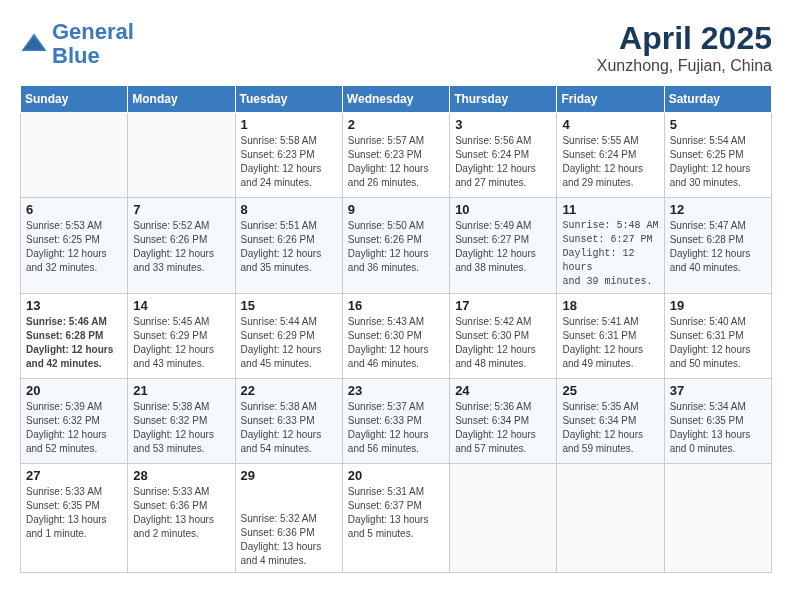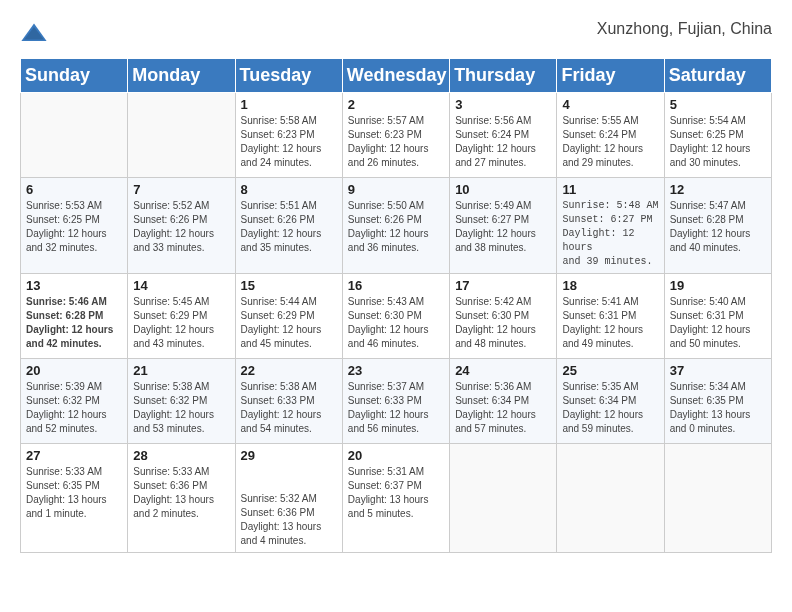--- a/index.html
+++ b/index.html
@@ -47,21 +47,21 @@
       color: #444;
     }
     table {
       width: 100%;
       border-collapse: collapse;
       table-layout: fixed;
     }
     th {
       background-color: #3a7abf;
       color: #fff;
-      font-size: 18px;
+      font-size: 12px;
       font-weight: bold;
       padding: 6px 4px;
       text-align: left;
       border: 1px solid #fff;
     }
     td {
       border: 1px solid #ccc;
       vertical-align: top;
       padding: 4px 5px;
       font-size: 10.5px;
@@ -93,22 +93,27 @@
   </style>
 </head>
 <body>
 
 <div class="header">
   <div class="logo">
     <svg class="logo-icon" viewBox="0 0 40 40">
       <polygon points="20,5 38,30 2,30" fill="#3a7abf"></polygon>
       <polygon points="20,10 34,28 6,28" fill="#1a3a5c" opacity="0.3"></polygon>
     </svg>
+    <div class="logo-text">
+      <span>General</span><br>
+      <span style="color:#3a7abf;">Blue</span>
+    </div>
   </div>
   <div class="title-block">
+    <div class="month-title">April 2025</div>
     <div class="location">Xunzhong, Fujian, China</div>
   </div>
 </div>
 
 <table>
   <thead>
     <tr>
     <th>Sunday</th>
         <th>Monday</th>
         <th>Tuesday</th>

